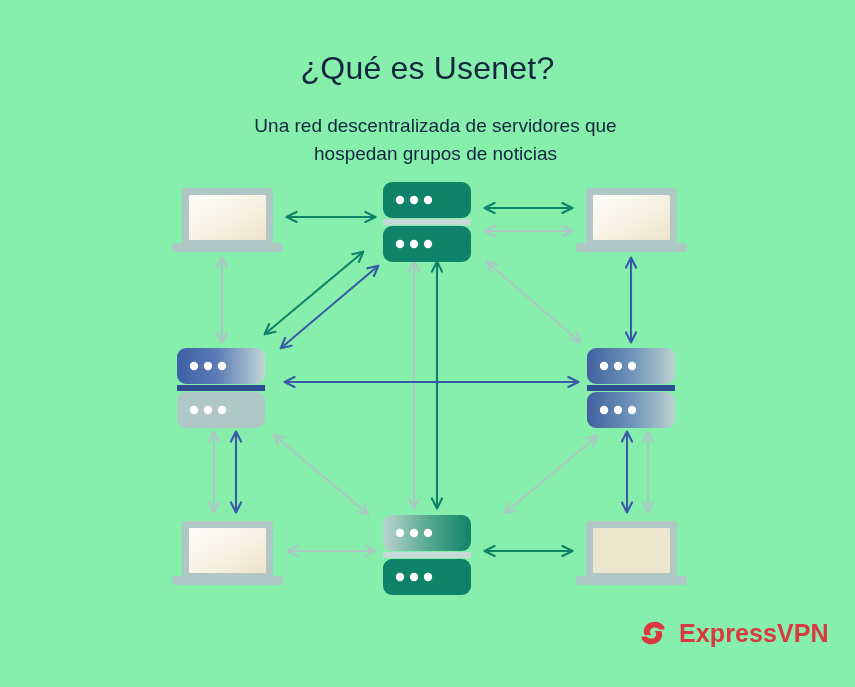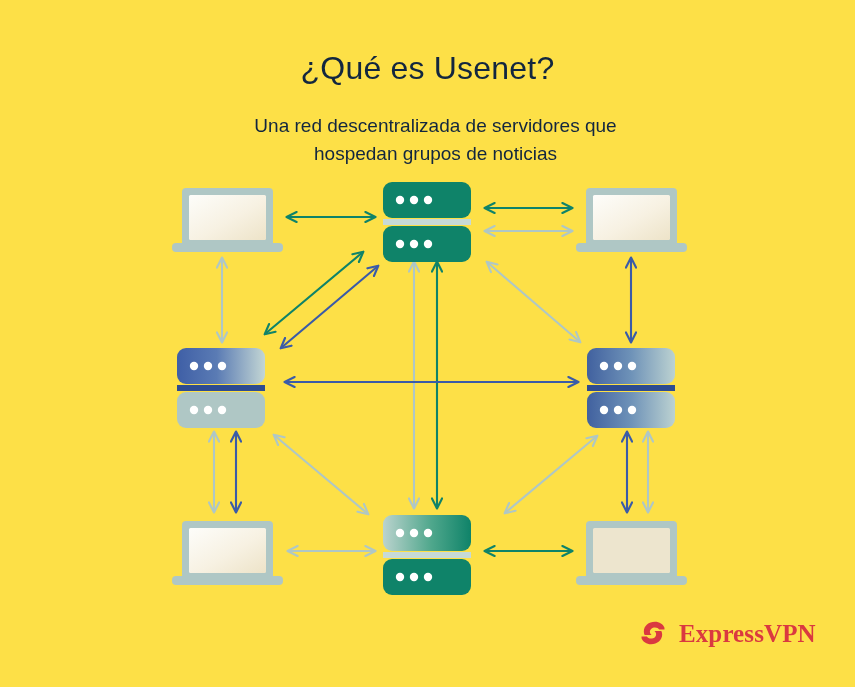--- a/index.html
+++ b/index.html
@@ -12,21 +12,21 @@
     height: 687px;
     font-family: "Liberation Sans", sans-serif;
     color: #12263F;
     position: relative;
     overflow: hidden;
   }
   #page {
     position: relative;
     width: 855px;
     height: 687px;
-    background: #fde047;
+    background: #86efac;
   }
   #title {
     position: absolute;
     left: 0;
     top: 28px;
     width: 855px;
     text-align: center;
     font-size: 32px;
     font-weight: 400;
     letter-spacing: .2px;
@@ -61,21 +61,21 @@
     display: flex;
     align-items: center;
     gap: 9px;
   }
   #logo-mark {
     width: 34px;
     height: 34px;
     flex: 0 0 34px;
   }
   #logo-text {
-    font-family: Liberation Serif, serif;
+    font-family: Liberation Sans, sans-serif;
     font-size: 25px;
     font-weight: 700;
     color: #DA3940;
     letter-spacing: .1px;
     line-height: 1;
   }
 </style>
 </head>
 <body>
 

